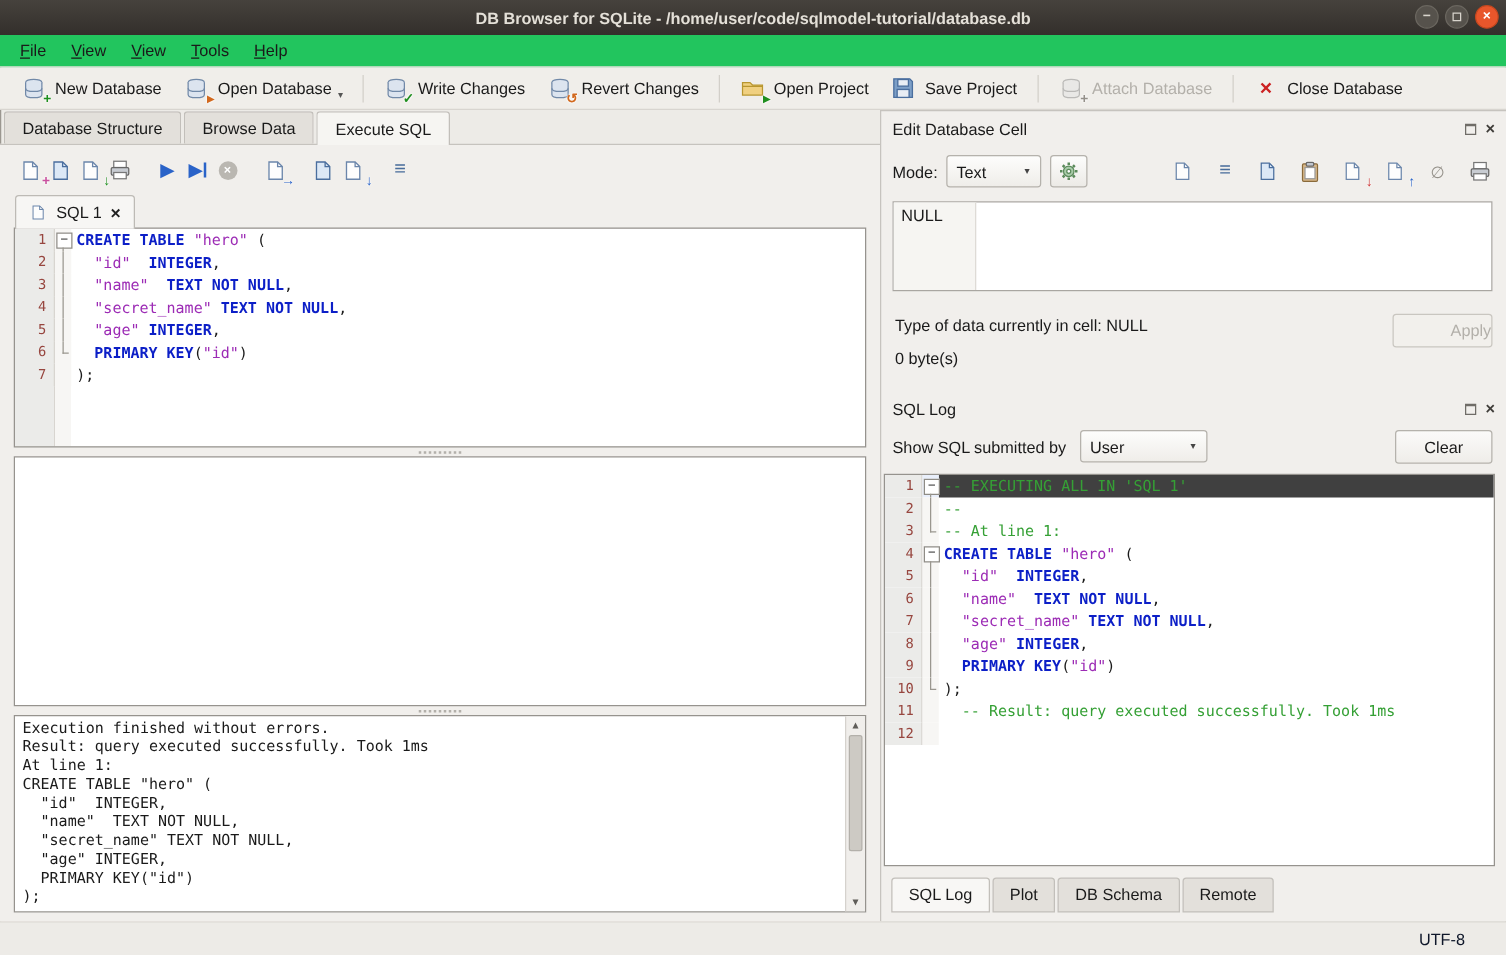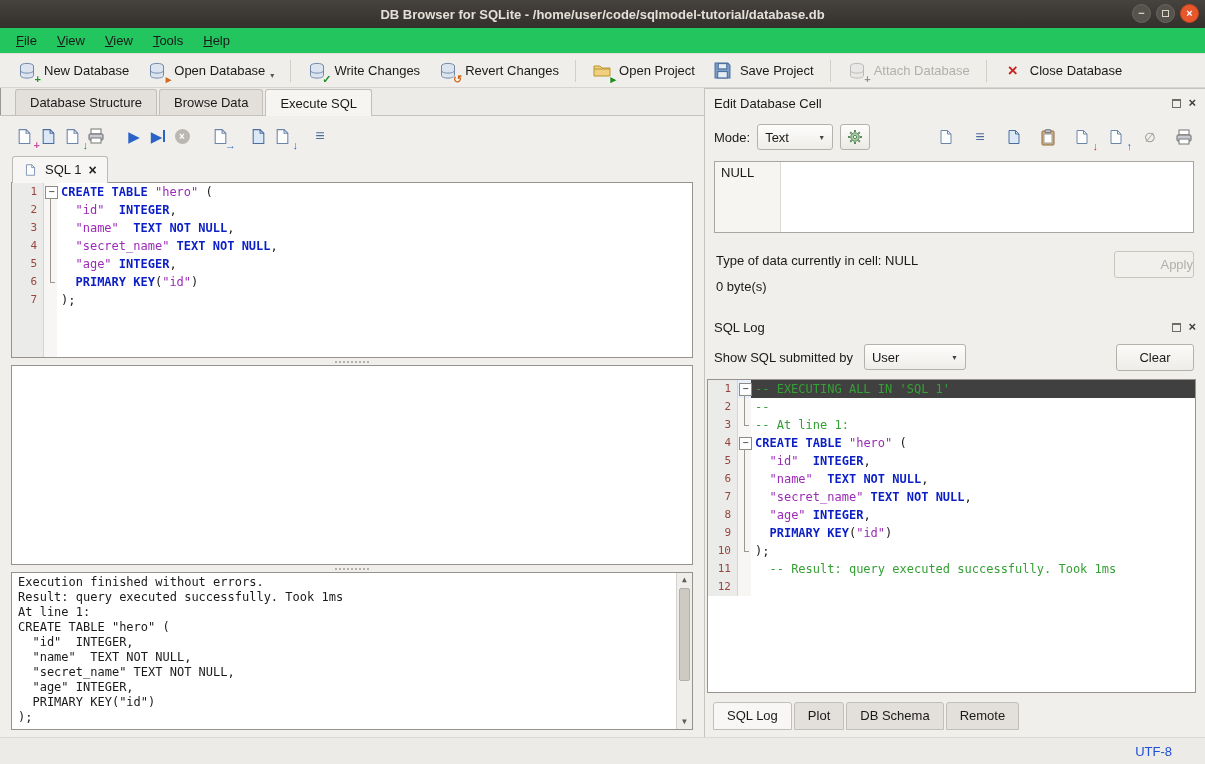--- a/index.html
+++ b/index.html
@@ -24,21 +24,21 @@
   .tbtn.disabled{color:#b3b0aa;}
   .tbtn.disabled svg{filter:grayscale(1);opacity:.5;}
   .tsep{width:1px;height:22px;background:#d2cfc9;margin:0 7px;flex:none;}
   .caret{font-size:8px;color:#555;align-self:flex-end;padding-bottom:1px;margin-left:-2px;}
   .icon{position:relative;width:20px;height:20px;display:inline-flex;align-items:center;justify-content:center;flex:none;}
   .badge{position:absolute;right:-4px;bottom:-4px;font-size:11px;font-weight:bold;line-height:1;font-style:normal;text-shadow:0 0 2px #fff,0 0 2px #fff;}
   .b-green{color:#1f8f1f;}.b-orange{color:#d2691e;}.b-blue{color:#2a63c8;}.b-red{color:#cc3030;}.b-gray{color:#949089;}.b-pink{color:#c9519e;}
   .close-db-glyph{color:#cc2222;font-size:17px;font-weight:bold;line-height:1;}
 
   
-  .main-tabs{position:absolute;top:88px;left:0;width:704px;height:27px;display:flex;align-items:flex-end;padding-left:3px;margin-left:12px;}
+  .main-tabs{position:absolute;top:88px;left:0;width:704px;height:27px;display:flex;align-items:flex-end;padding-left:3px;}
   .mtab{padding:5px 14px 5px;background:#e3e0db;border:1px solid #c2bfba;border-bottom:none;border-radius:3px 3px 0 0;margin-right:2px;white-space:nowrap;}
   .mtab.active{background:#f6f5f2;position:relative;z-index:3;padding-top:6px;margin-bottom:-1px;}
 
   .left-content{position:absolute;top:115px;left:0;width:704px;bottom:27px;background:#f1efec;border-top:1px solid #c6c3be;display:flex;flex-direction:column;z-index:1;}
 
   
   .sql-toolbar{display:flex;align-items:center;padding:9px 12px 6px;}
   .sicon{width:24px;height:22px;display:inline-flex;align-items:center;justify-content:center;position:relative;flex:none;}
   .sgap{width:14px;flex:none;}
   .play{color:#2a63c8;font-size:15px;line-height:1;}
@@ -114,21 +114,21 @@
   .clear-btn{margin-left:auto;width:78px;height:27px;background:linear-gradient(#fbfaf9,#efede9);border:1px solid #b5b2ac;border-radius:3px;text-align:center;line-height:25px;}
 
   .log-pane{position:absolute;top:290px;left:2px;right:9px;bottom:44px;border:1px solid #96938e;background:#fff;}
 
   .bottom-tabs{position:absolute;left:8px;bottom:7px;display:flex;align-items:flex-end;height:27px;}
   .btab{padding:5px 13px 6px;background:#e3e0db;border:1px solid #c2bfba;border-radius:3px 3px 0 0;margin-right:2px;white-space:nowrap;}
   .btab.active{background:#f8f7f5;}
 
   
   .statusbar{position:absolute;left:0;right:0;bottom:0;height:27px;background:#edebe7;border-top:1px solid #dcd9d4;display:flex;align-items:center;}
-  .statusbar .enc{margin-left:auto;margin-right:33px;color:#1d4ed8;}
+  .statusbar .enc{margin-left:auto;margin-right:33px;color:#0f172a;}
 </style>
 </head>
 <body>
 
 <div class="titlebar">
   <span>DB Browser for SQLite - /home/user/code/sqlmodel-tutorial/database.db</span>
   <div class="win-controls">
     <span class="winbtn">−</span>
     <span class="winbtn"><i class="maxsq"></i></span>
     <span class="winbtn close">×</span>

